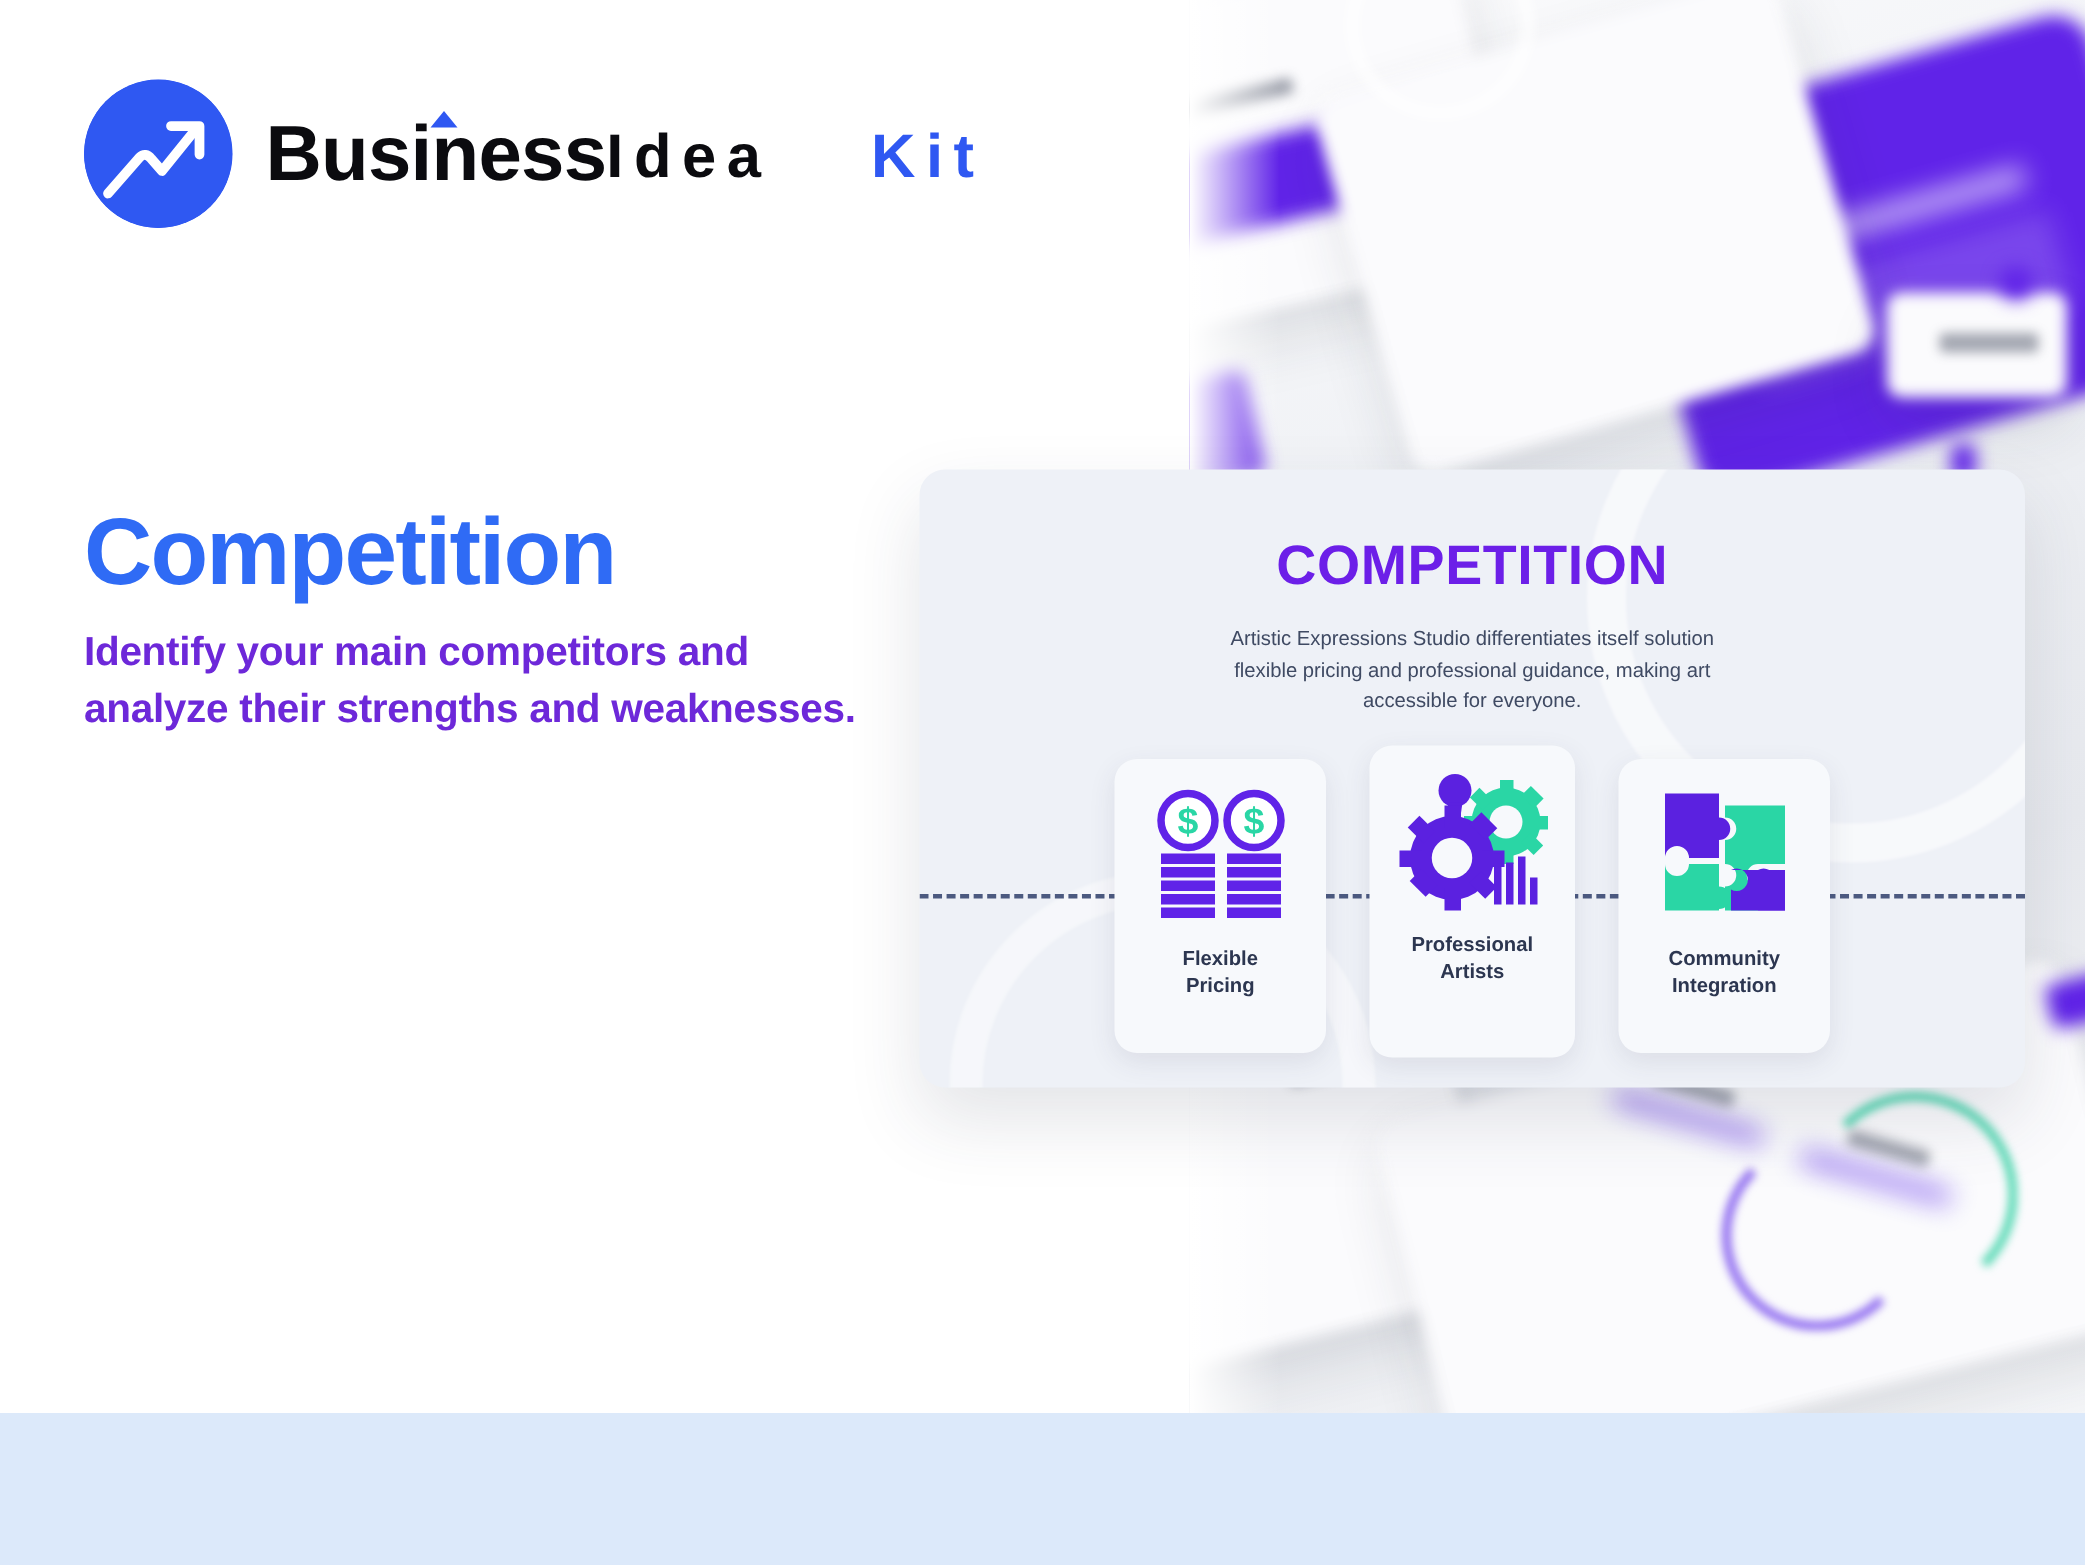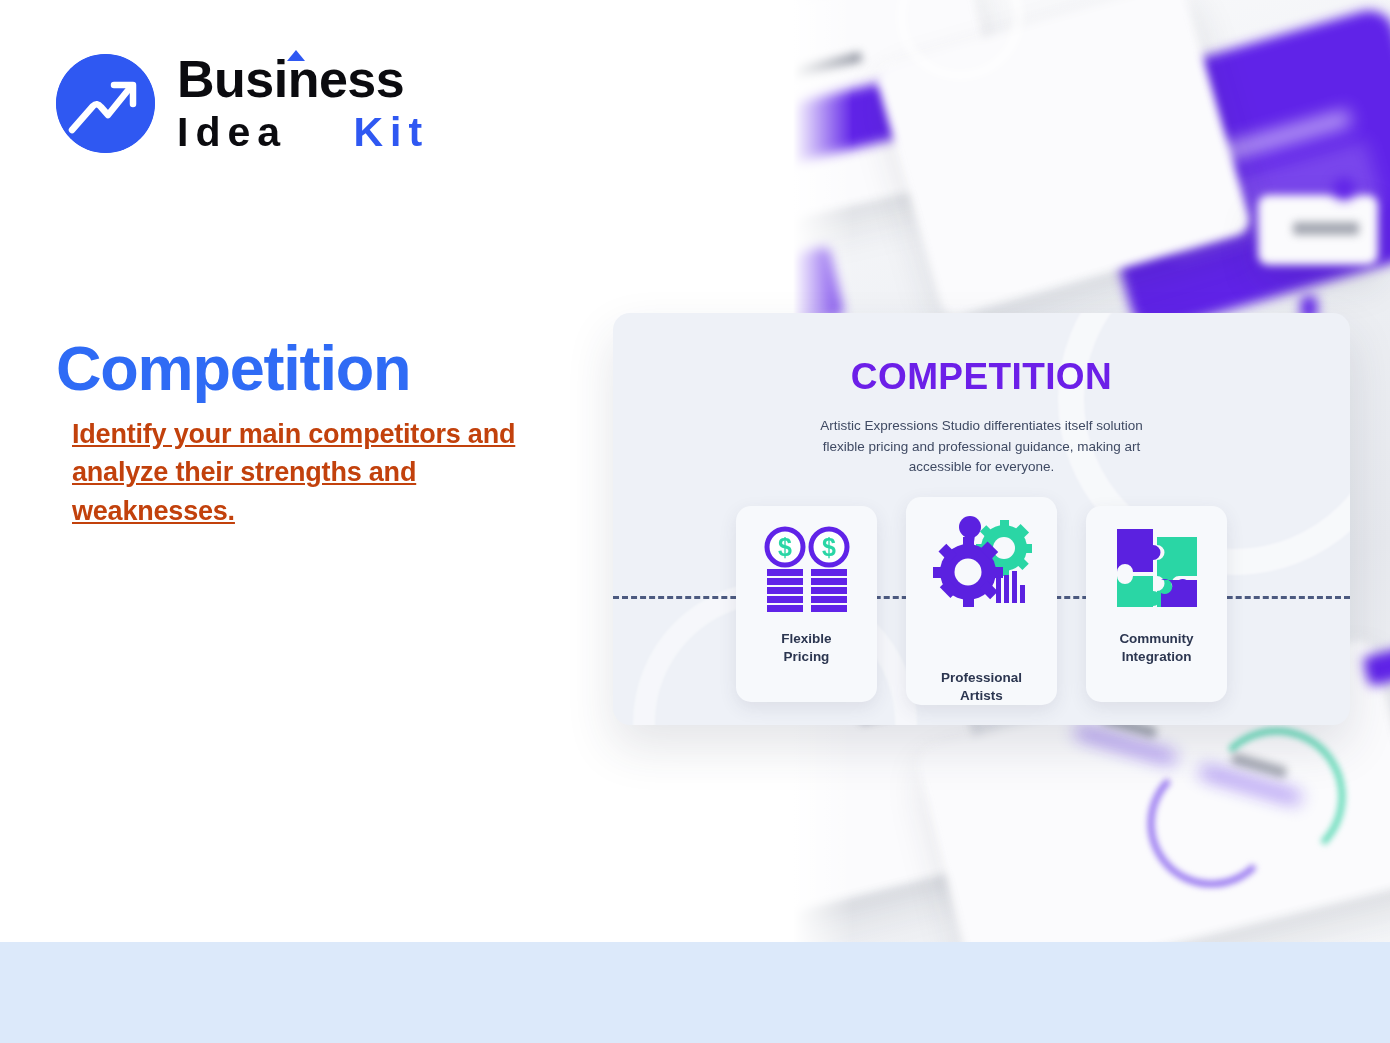--- a/index.html
+++ b/index.html
@@ -47,21 +47,21 @@
     height: 99px;
     flex: 0 0 99px;
     border-radius: 50%;
     background: #2f58f2;
     position: relative;
     overflow: hidden;
   }
   .logo-mark svg { display: block; }
   .logo-words {
     display: flex;
-    flex-direction: column;
+    flex-direction: row;
     line-height: 1;
   }
   .logo-word-top {
     font-size: 52px;
     font-weight: 700;
     letter-spacing: -0.5px;
     color: #0b0b0f;
     position: relative;
     white-space: nowrap;
   }
@@ -99,24 +99,23 @@
   .body-copy {
     position: absolute;
     left: 56px;
     top: 415px;
     width: 520px;
   }
   .body-para {
     font-size: 27px;
     font-weight: 700;
     line-height: 1.42;
-    color: #c2410c;
+    color: #6d28d9;
     letter-spacing: -0.2px;
-    margin: 0 0 40px 16px;
-    text-decoration: underline;
+    margin: 0 0 40px 0;
   }
   .body-para:last-child { margin-bottom: 0; }
 
   
   .right-pane {
     position: absolute;
     left: 793px;
     top: 0;
     width: 597px;
     height: 942px;
@@ -267,21 +266,21 @@
     background: #f7f9fc;
     border-radius: 15px;
     box-shadow: 0 6px 18px rgba(55,62,85,.10);
     display: flex;
     flex-direction: column;
     align-items: center;
     justify-content: flex-start;
     padding-top: 18px;
   }
   .feature-box.size-sm { width: 141px; height: 178px; }
-  .feature-box.size-lg { width: 151px; height: 190px; margin-top: -6px; gap: 48px; }
+  .feature-box.size-lg { width: 137px; height: 190px; margin-top: -6px; }
   .feature-icon {
     height: 92px;
     display: flex;
     align-items: center;
     justify-content: center;
   }
   .feature-label {
     margin-top: 14px;
     text-align: center;
     font-size: 13.5px;

